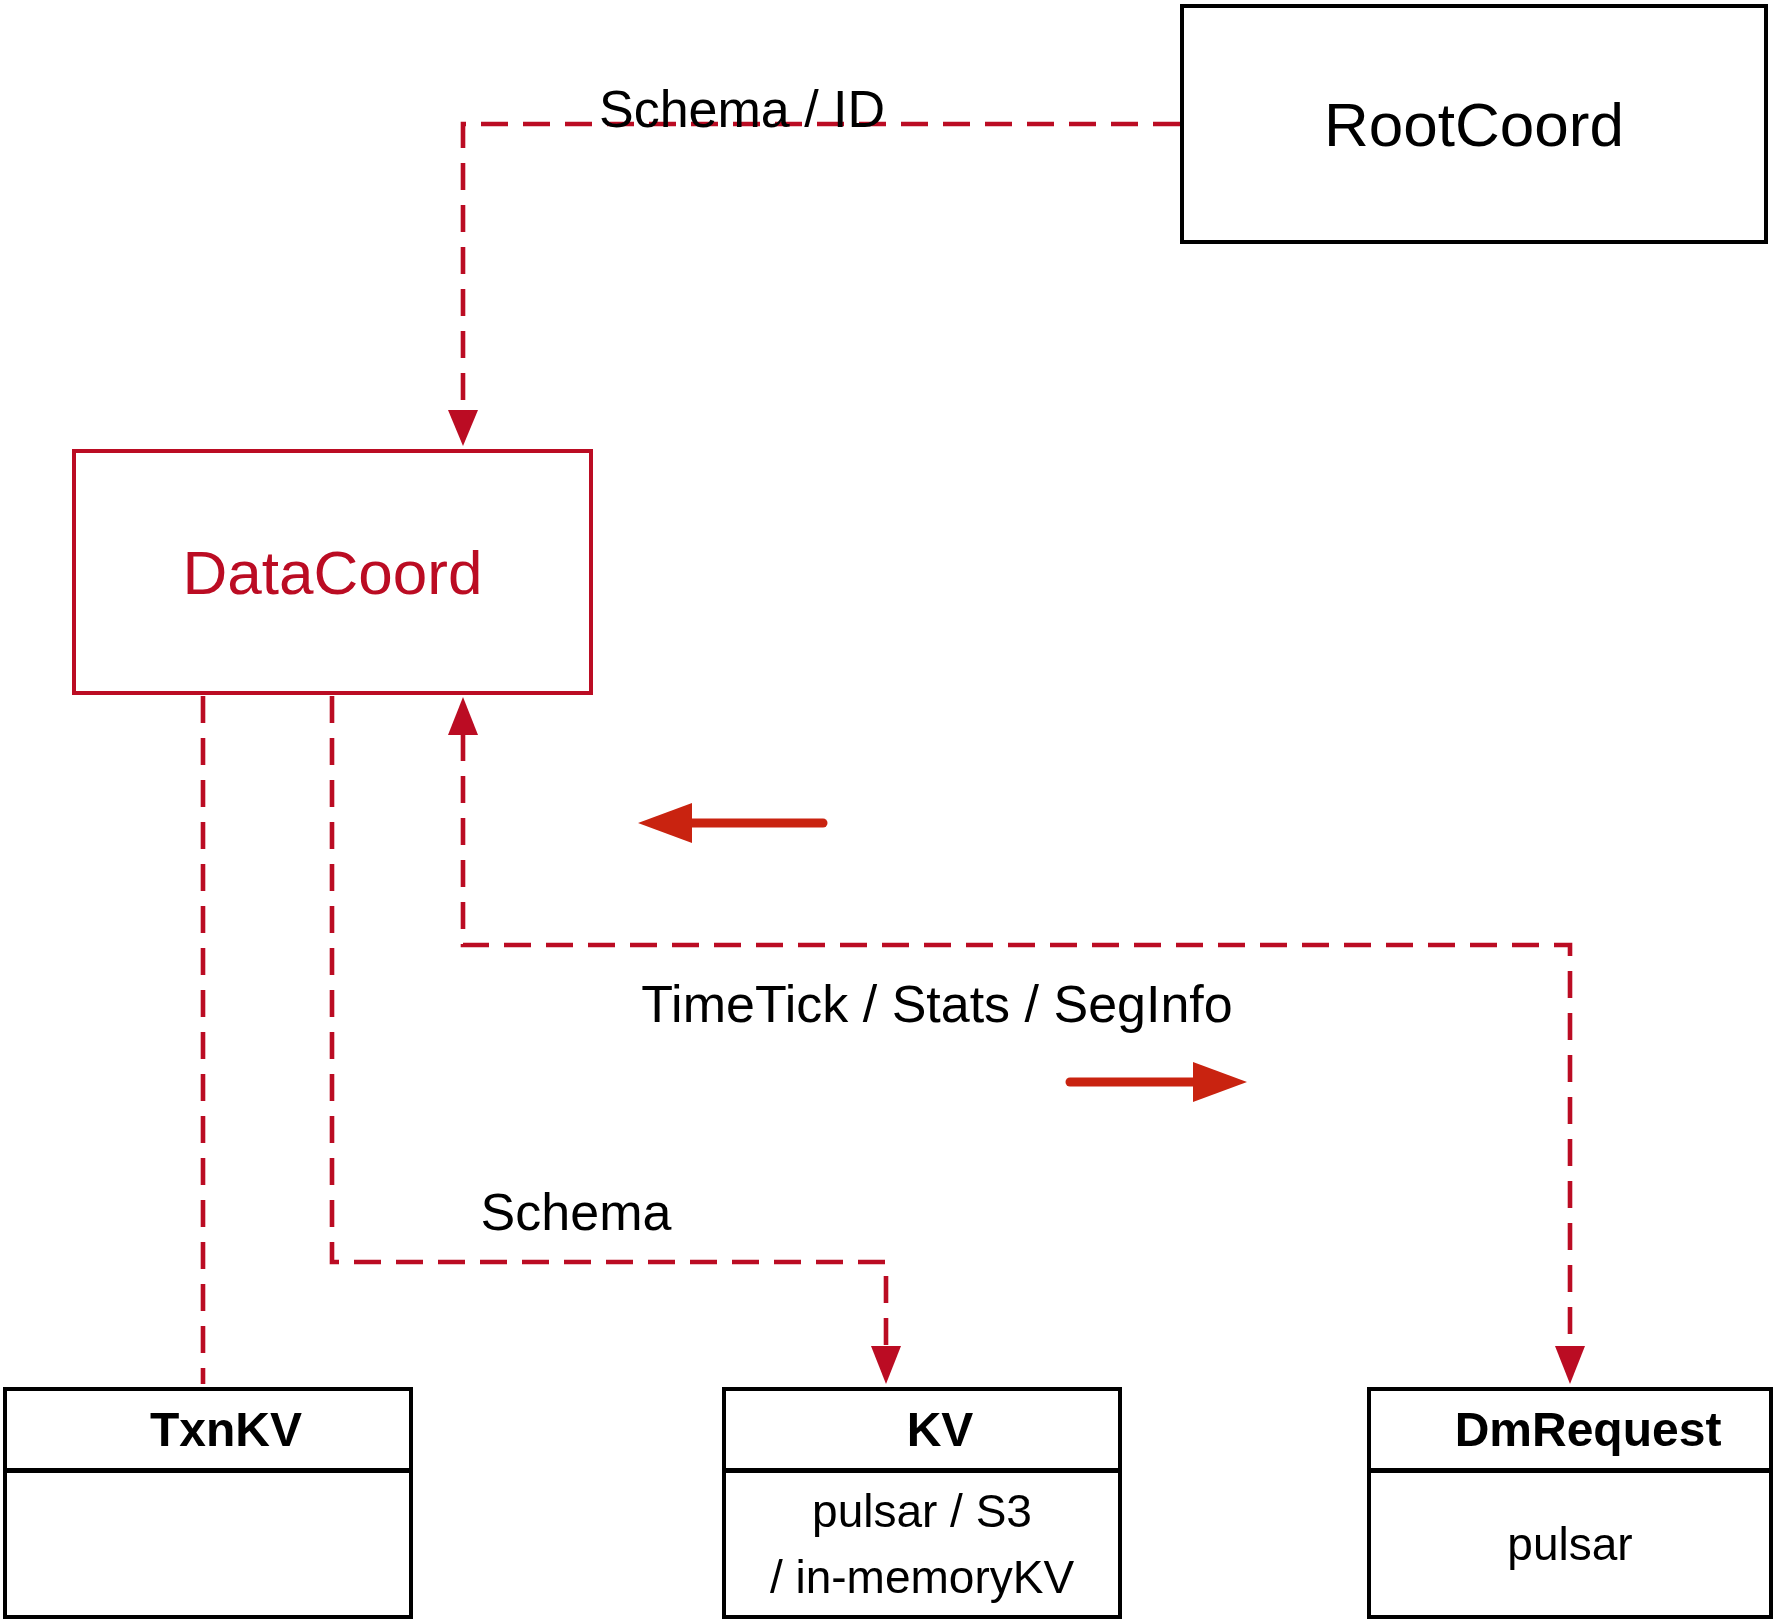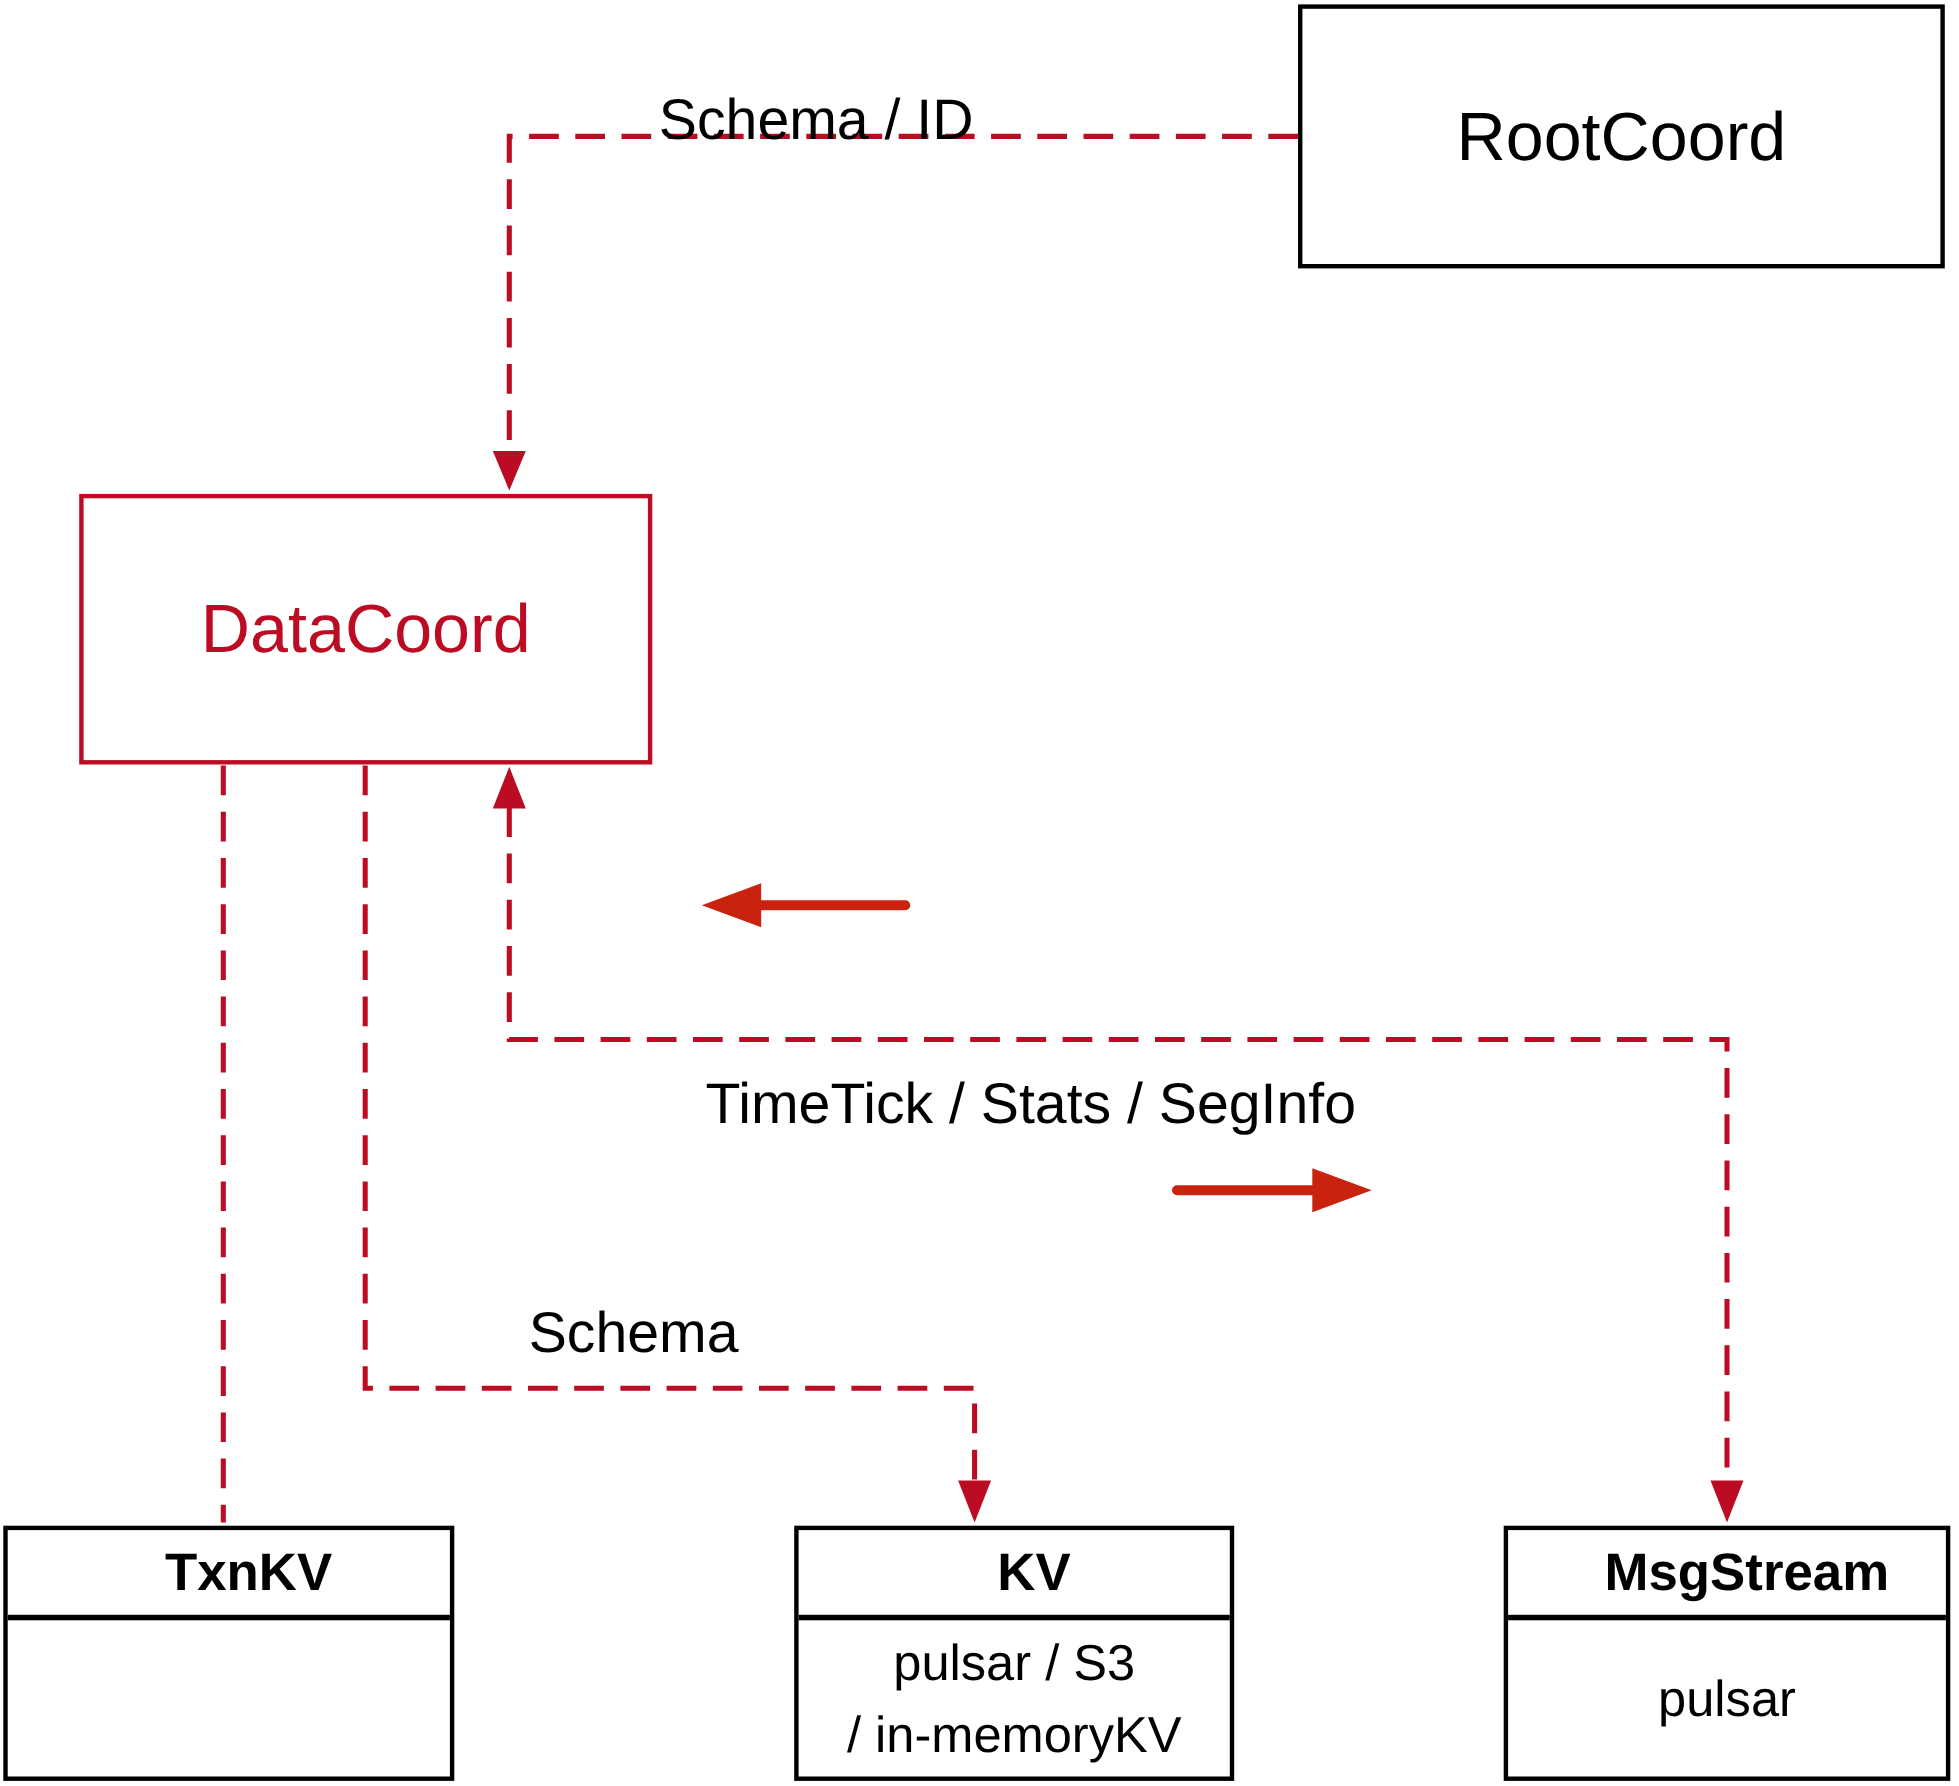--- a/index.html
+++ b/index.html
@@ -90,21 +90,21 @@
 
   <div class="table-box" style="left:686px;top:1387px;width:400px;height:232px;margin-left:36px;">
     <div class="table-header">KV</div>
     <div class="table-body">
       <span>pulsar / S3</span>
       <span>/ in-memoryKV</span>
     </div>
   </div>
 
   <div class="table-box" style="left:1367px;top:1387px;width:406px;height:232px;">
-    <div class="table-header">MsgStream</div>
+    <div class="table-header">DmRequest</div>
     <div class="table-body">
       <span>pulsar</span>
     </div>
   </div>
 
   <div class="edge-label" style="left:742px;top:76px;margin-top:33px;">Schema / ID</div>
   <div class="edge-label" style="left:937px;top:1004px;">TimeTick / Stats / SegInfo</div>
   <div class="edge-label" style="left:576px;top:1212px;">Schema</div>
 
 </div>

